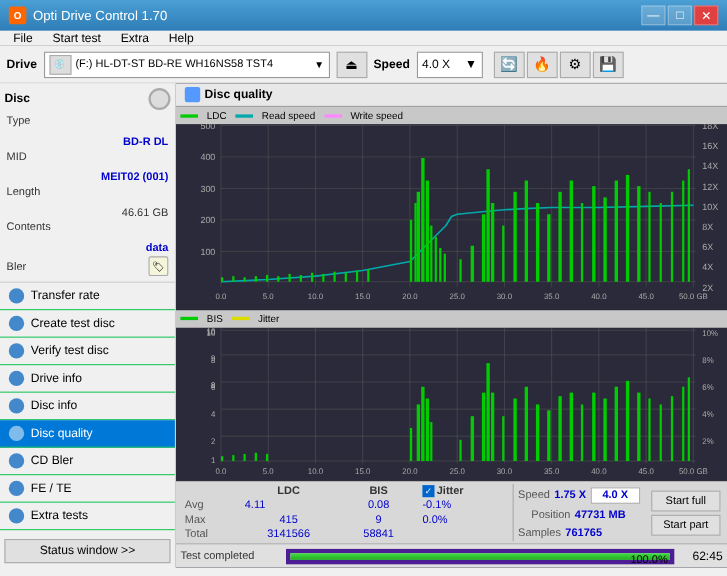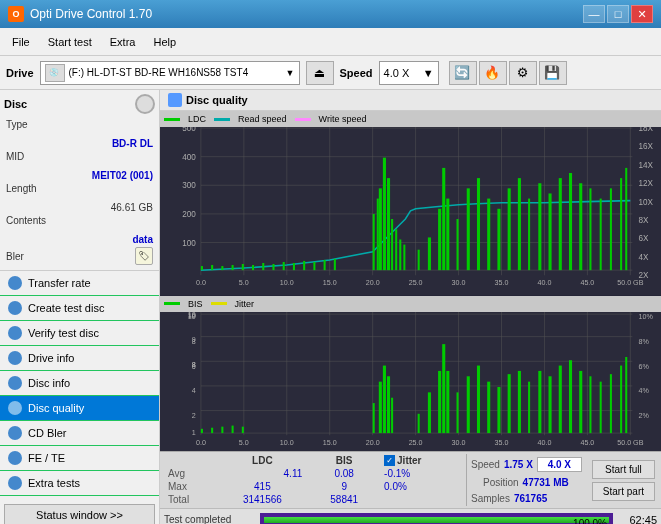--- a/index.html
+++ b/index.html
@@ -7,21 +7,21 @@
 
     
     .title-bar { background: linear-gradient(to bottom, #4a9fd4, #2e7db8); height: 28px; display: flex; align-items: center; justify-content: space-between; padding: 0 8px; color: white; font-size: 12px; }
     .title-bar-left { display: flex; align-items: center; gap: 6px; }
     .title-icon { width: 16px; height: 16px; background: #ff6600; border-radius: 2px; display: flex; align-items: center; justify-content: center; font-size: 9px; color: white; font-weight: bold; }
     .title-controls { display: flex; gap: 2px; }
     .title-btn { width: 22px; height: 18px; background: rgba(255,255,255,0.2); border: 1px solid rgba(255,255,255,0.3); color: white; cursor: pointer; display: flex; align-items: center; justify-content: center; font-size: 11px; }
     .title-btn.close { background: #e04040; }
 
     
-    .menu-bar { background: #f0f0f0; height: 28px; display: flex; align-items: center; padding: 0 4px; border-bottom: 1px solid #ccc; gap: 2px; text-align: center; }
+    .menu-bar { background: #f0f0f0; height: 14px; display: flex; align-items: center; padding: 0 4px; border-bottom: 1px solid #ccc; gap: 2px; text-align: center; }
     .menu-item { padding: 2px 8px; cursor: pointer; font-size: 11px; color: #000; }
 
     
     .drive-bar { background: #f0f0f0; height: 34px; display: flex; align-items: center; padding: 0 6px; border-bottom: 1px solid #ccc; gap: 6px; }
     .drive-label { font-weight: bold; font-size: 11px; }
     .drive-select { display: flex; align-items: center; background: white; border: 1px solid #999; padding: 2px 4px; height: 24px; flex: 1; max-width: 260px; font-size: 11px; gap: 4px; }
     .drive-icon { width: 20px; height: 18px; background: #ddd; border: 1px solid #aaa; display: flex; align-items: center; justify-content: center; font-size: 8px; }
     .drive-dropdown-arrow { margin-left: auto; font-size: 9px; }
     .eject-btn { width: 28px; height: 24px; background: #e0e0e0; border: 1px solid #aaa; cursor: pointer; display: flex; align-items: center; justify-content: center; font-size: 12px; }
     .speed-label { font-weight: bold; font-size: 11px; }
@@ -413,21 +413,21 @@
           <td style="padding:1px 4px;color:#555;"></td>
           <td style="padding:1px 6px;text-align:center;font-weight:bold;color:#333;">LDC</td>
           <td style="padding:1px 6px;text-align:center;font-weight:bold;color:#333;">BIS</td>
           <td style="padding:1px 4px;display:flex;align-items:center;gap:2px;">
             <div style="width:11px;height:11px;background:#0066cc;display:inline-flex;align-items:center;justify-content:center;color:white;font-size:8px;">✓</div>
             <span style="font-weight:bold;color:#333;">Jitter</span>
           </td>
         </tr>
         <tr>
           <td style="padding:1px 4px;color:#555;">Avg</td>
-          <td style="padding:1px 6px;text-align:right;color:#0000cc;">4.11</td>
+          <td style="padding:1px 6px;text-align:left;color:#0000cc;">4.11</td>
           <td style="padding:1px 6px;text-align:center;color:#0000cc;">0.08</td>
           <td style="padding:1px 4px;color:#0000cc;">-0.1%</td>
         </tr>
         <tr>
           <td style="padding:1px 4px;color:#555;">Max</td>
           <td style="padding:1px 6px;text-align:center;color:#0000cc;">415</td>
           <td style="padding:1px 6px;text-align:center;color:#0000cc;">9</td>
           <td style="padding:1px 4px;color:#0000cc;">0.0%</td>
         </tr>
         <tr>

